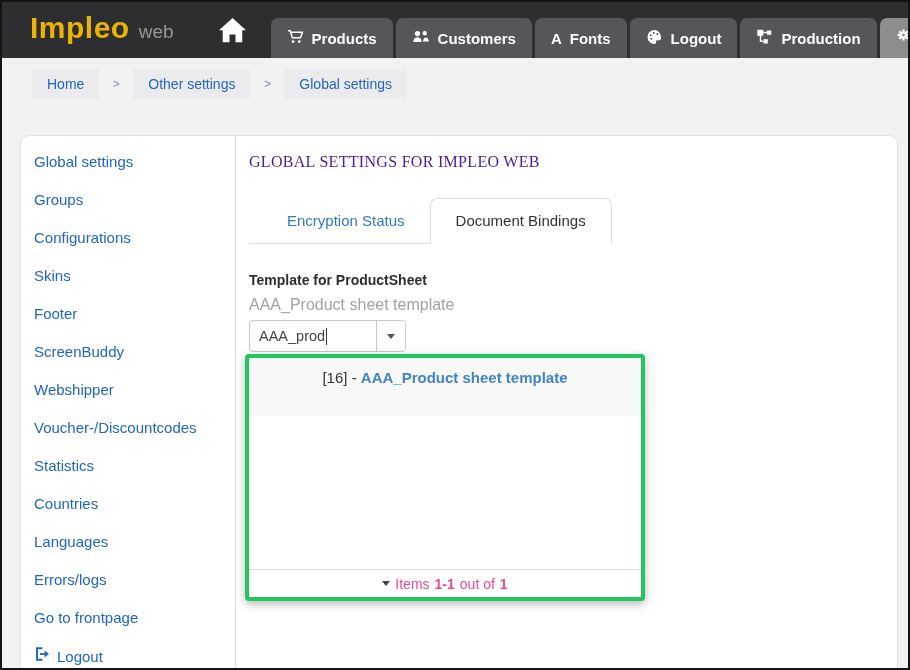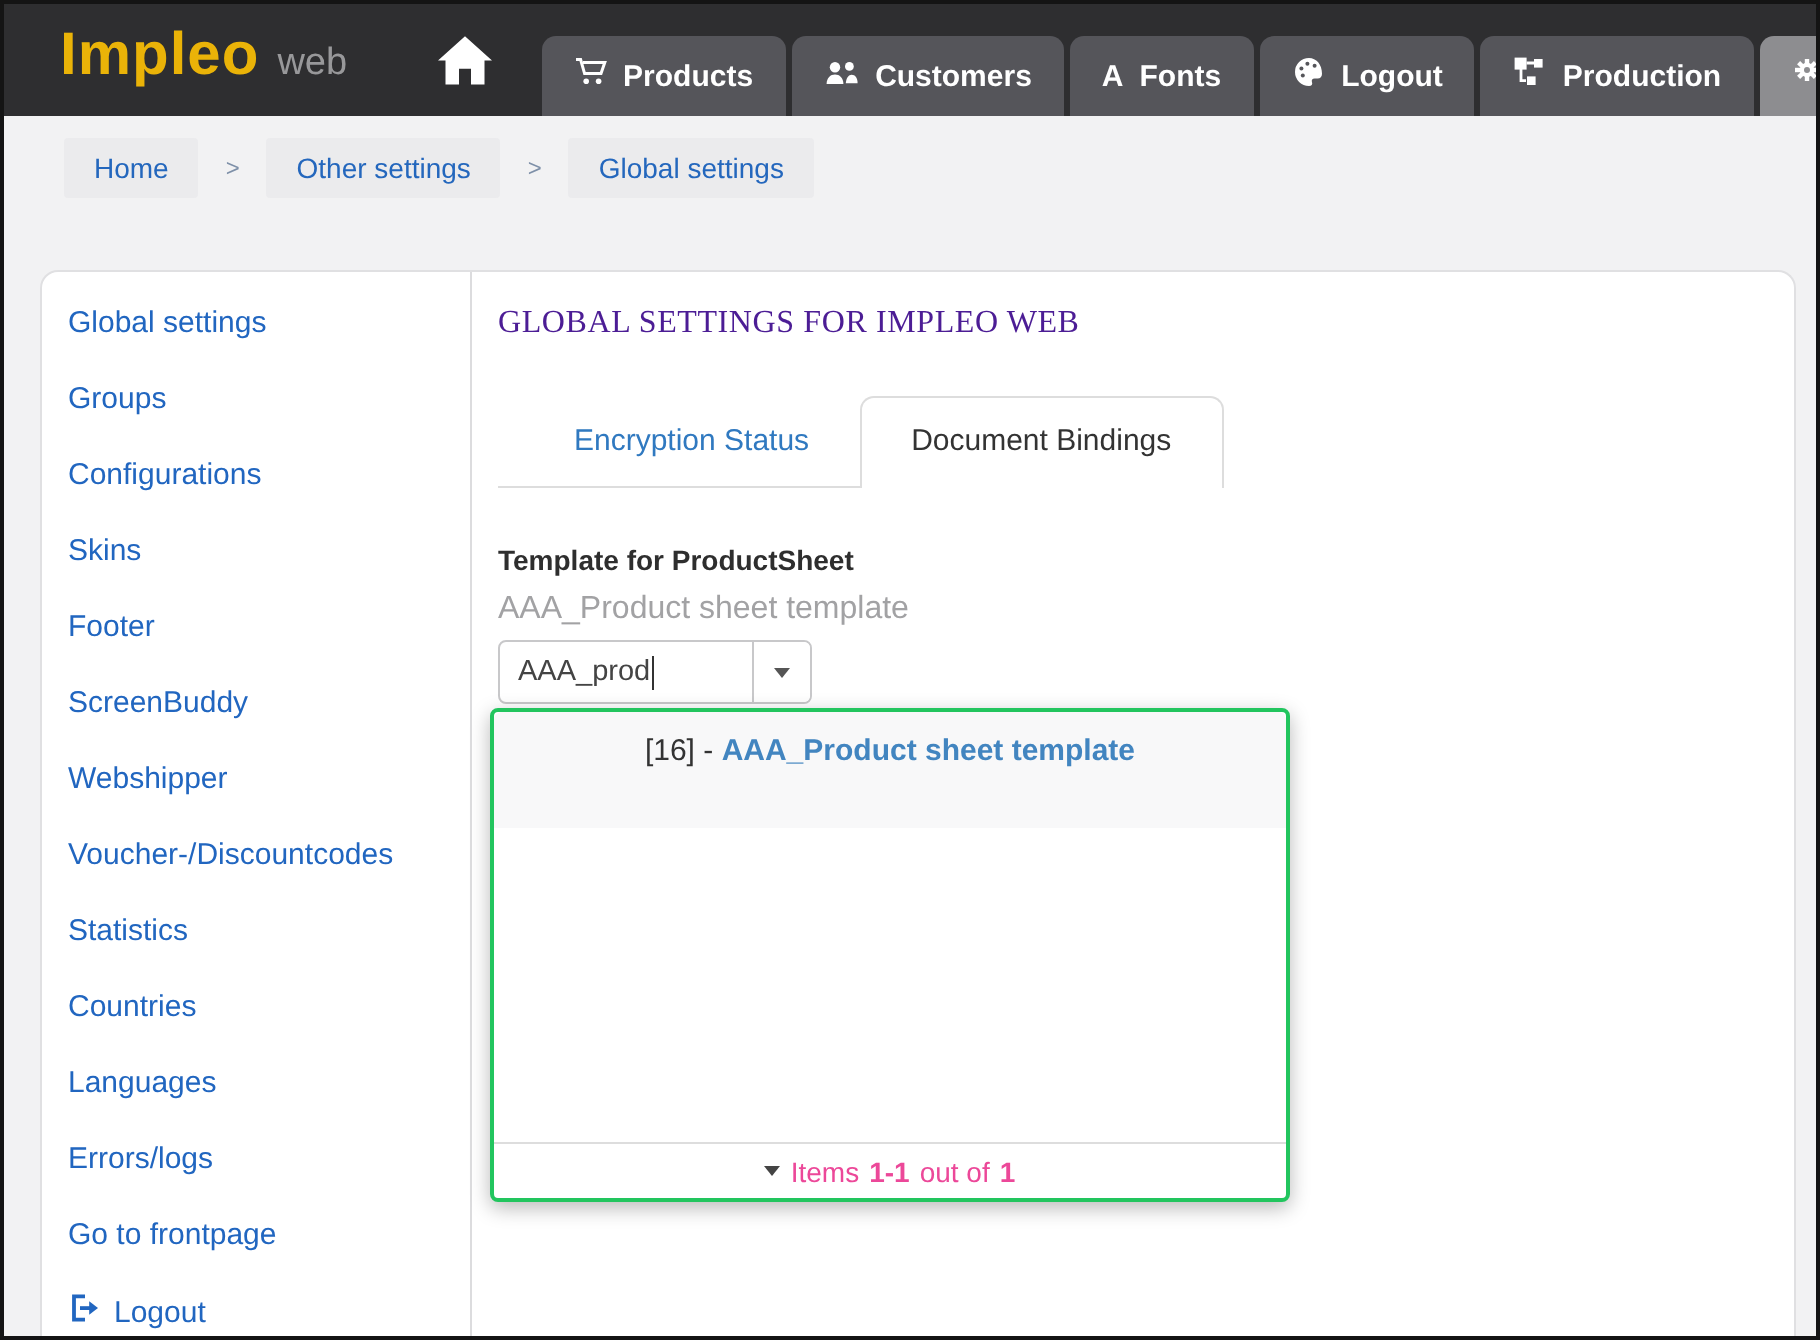--- a/index.html
+++ b/index.html
@@ -56,21 +56,21 @@
            background:#fff; overflow:hidden; }
   .textbox { width:126px; display:flex; align-items:center; padding:0 9px;
              font-size:14.5px; color:#444; cursor:text; }
   .text-cursor { display:inline-block; width:1px; height:17px; background:#333; margin-left:1px; }
   .combo-btn { width:29px; border-left:1px solid #c8c8ca; background:#fff;
                display:flex; align-items:center; justify-content:center; cursor:pointer; }
   .caret-down { width:0; height:0; border-left:4px solid transparent;
                 border-right:4px solid transparent; border-top:5px solid #555; }
 
   .dropdown { position:absolute; top:34px; left:-4px; width:400px; height:247px;
-              background:#fff; border:2px solid #22c55e; border-radius:4px;
+              background:#fff; border:4px solid #22c55e; border-radius:4px;
               box-shadow:0 3px 10px rgba(0,0,0,.28); display:flex; flex-direction:column;
               z-index:5; }
   .dd-item { height:58px; background:#f8f8f9; text-align:center; padding-top:11px;
              font-size:15px; cursor:pointer; border-radius:4px 4px 0 0; }
   .dd-item-prefix { color:#333; }
   .dd-item-title { color:#4285c0; font-weight:bold; }
   .dd-spacer { flex:1; background:#fff; }
   .dd-footer { border-top:1px solid #ddd; height:28px; display:flex; align-items:center;
                justify-content:center; gap:5px; font-size:14px; color:#ec4899;
                background:#fff; border-radius:0 0 4px 4px; cursor:pointer; }

